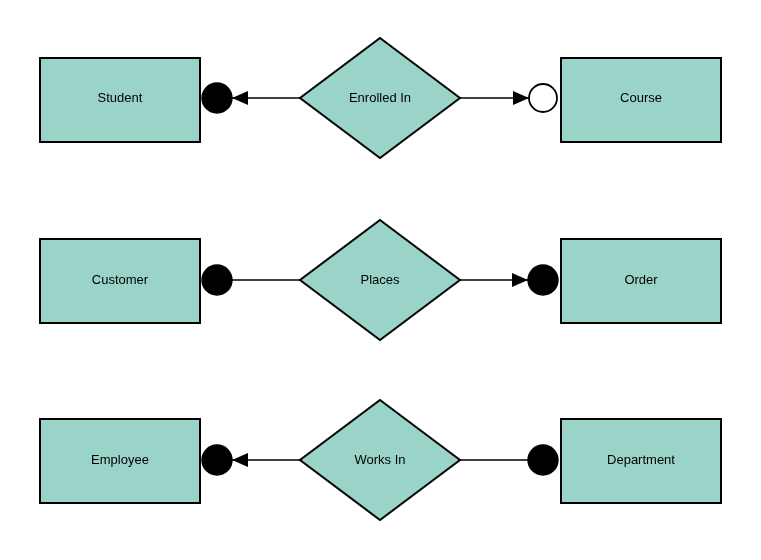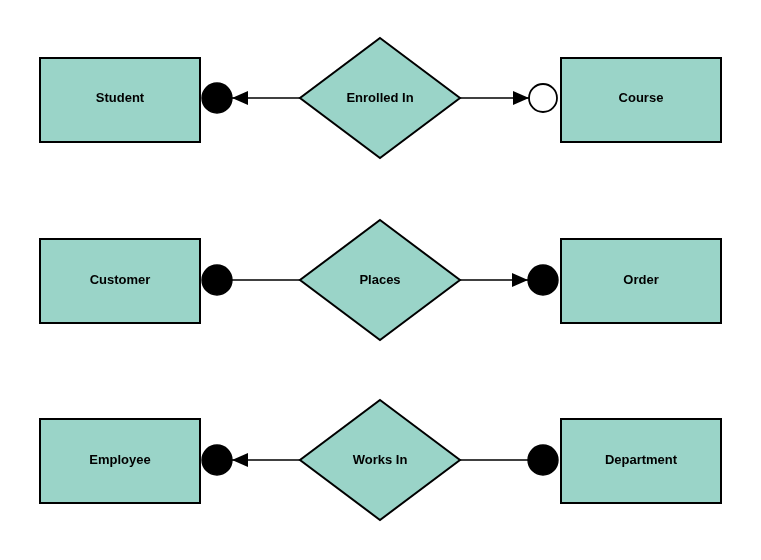--- a/index.html
+++ b/index.html
@@ -12,21 +12,20 @@
     width: 761px;
     height: 560px;
     font-family: "Liberation Sans", sans-serif;
     overflow: hidden;
   }
   #diagram-canvas {
     position: relative;
     width: 761px;
     height: 560px;
     background: #ffffff;
-    font-weight: bold;
   }
   svg.er-svg {
     display: block;
     width: 761px;
     height: 560px;
   }
   .shape-fill {
     fill: #9AD4C8;
     stroke: #000000;
     stroke-width: 2;

